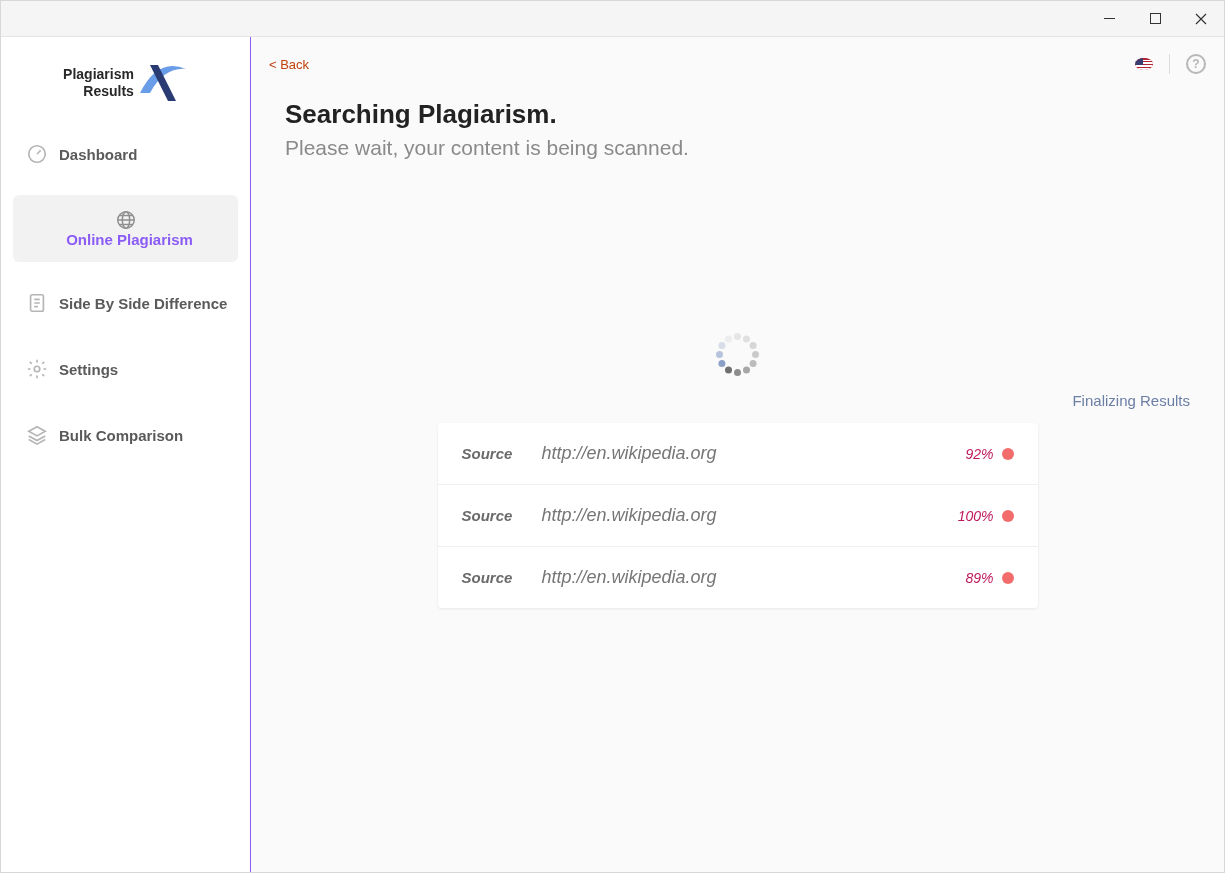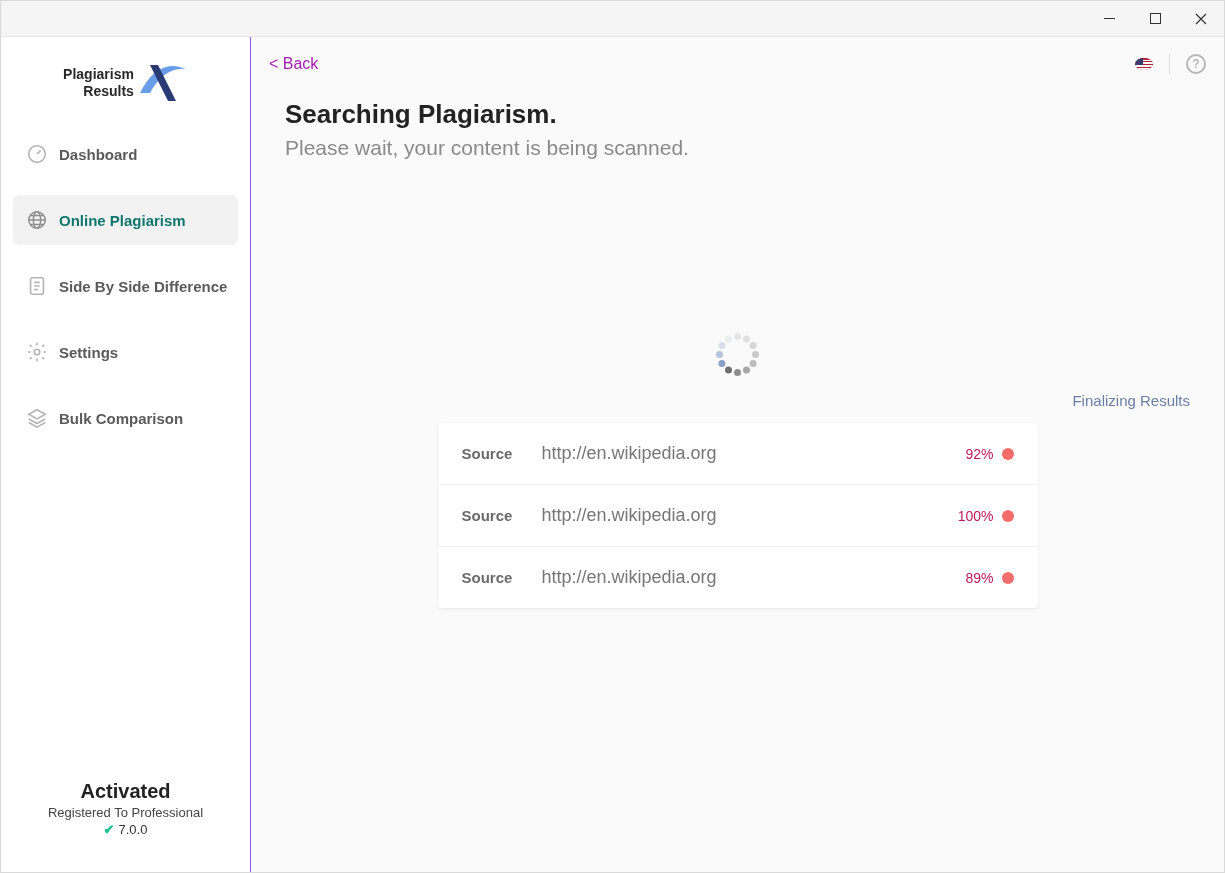--- a/index.html
+++ b/index.html
@@ -10,51 +10,51 @@
 
 .app { display: flex; height: calc(873px - 36px); }
 
 .sidebar { width: 250px; background: #fff; display: flex; flex-direction: column; border-right: 1px solid #8b5cf6; }
 .logo { padding: 26px 0 18px; display: flex; justify-content: center; align-items: center; }
 .logo-text { text-align: right; font-size: 14px; font-weight: 700; color: #282828; line-height: 1.2; margin-right: 4px;}
 .logo-mark { position: relative; width: 50px; height: 40px; }
 
 .nav { padding: 8px 12px; flex: 1; }
 .nav-item { display: flex; align-items: center; padding: 14px 10px; border-radius: 6px; margin-bottom: 16px; cursor: pointer; color: #5a5a5a; }
-.nav-item.active { background: #f2f2f2; color: #0f766e; }
+.nav-item.active { background: #f2f2f2; color: #8b5cf6; flex-direction: column; }
 .nav-item .ico { width: 28px; display: flex; justify-content: center; color: #b5b5b5; }
 .nav-item.active .ico { color: #8f8f8f; }
 .nav-item .label { font-size: 15px; font-weight: 600; margin-left: 8px; }
 
 .license { padding: 0 10px 36px; text-align: center; }
 .license .status { font-size: 20px; font-weight: 700; color: #222; }
 .license .reg { font-size: 13px; color: #444; margin-top: 2px; }
 .license .ver { font-size: 13px; color: #333; margin-top: 2px; display: inline-flex; align-items: center; gap: 4px; }
 .license .check { color: #1bbf89; font-weight: bold;}
 
 .main { flex: 1; background: #fafafa; display: flex; flex-direction: column; }
 .topbar { height: 54px; display: flex; align-items: center; padding: 0 18px; }
-.back { color: #a21caf; font-size: 16px; cursor: pointer; }
+.back { color: #c2410c; font-size: 13px; cursor: pointer; }
 .top-right { margin-left: auto; display: flex; align-items: center; gap: 16px; }
 .flag { width: 18px; height: 12px; background: linear-gradient(#b22234 0 0) 0 0/100% 20% repeat-y; border-radius:50%; overflow:hidden; position:relative;}
 .flag::before{content:"";position:absolute;inset:0;background:repeating-linear-gradient(#b22234 0 1.5px,#fff 1.5px 3px);}
 .flag::after{content:"";position:absolute;left:0;top:0;width:8px;height:7px;background:#3c3b6e;}
 .sep { width: 1px; height: 20px; background: #ddd; }
 .help { width: 20px; height: 20px; border: 2px solid #b7b7b7; border-radius: 50%; color: #b7b7b7; font-size: 12px; font-weight:700; display:flex; align-items:center; justify-content:center; cursor:pointer;}
 
 .content { padding: 8px 34px; flex:1;}
 .title { font-size: 26px; font-weight: 600; color: #222; }
 .subtitle { font-size: 21px; color: #8a8a8a; margin-top: 6px; }
 
 .spinner-wrap { margin-top: 170px; text-align: right; }
 .spinner { width: 48px; height: 48px; position: relative; margin: 0 auto; }
 .spinner span { position:absolute; width:7px; height:7px; border-radius:50%; left:50%; top:50%; margin:-3.5px; transform-origin: 0 0;}
 .status-text { margin-top: 14px; color: #6b7ea4; font-size: 15px; font-weight: 500;}
 
-.results { width: 600px; margin: 14px auto 0; background: #fff; border-radius: 4px; box-shadow: 0 1px 3px rgba(0,0,0,0.08); }
+.results { width: 600px; margin: 14px auto 0; background: #fff; border-radius: 4px; box-shadow: 0 1px 3px rgba(0,0,0,0.08); font-style: italic; }
 .row { display: flex; align-items: center; padding: 20px 24px; border-bottom: 1px solid #f0f0f0; }
 .row:last-child { border-bottom: none; }
 .row .src { width: 80px; font-weight: 600; color: #6a6a6a; font-size: 15px;}
 .row .url { flex:1; color: #767676; font-size: 18px; }
 .row .pct { color: #be185d; font-size: 14px; margin-right: 8px;}
 .row .dot { width: 12px; height: 12px; border-radius: 50%; background: #f36c6c; }
 </style>
 </head>
 <body>
 
@@ -134,28 +134,20 @@
           <svg width="22" height="22" viewBox="0 0 24 24" fill="none" stroke="currentColor" stroke-width="1.8">
               <path d="M12 3l9 5-9 5-9-5 9-5z"></path>
               <path d="M3 13l9 5 9-5"></path>
               <path d="M3 17l9 5 9-5"></path>
             </svg>
         </span>
         <span class="label">Bulk Comparison</span>
       </div>
     </nav>
 
-    <div class="license">
-      <div class="status">Activated</div>
-      <div class="reg">Registered To Professional</div>
-      <div class="ver">
-        <span class="check">✔</span>
-        <span>7.0.0</span>
-      </div>
-    </div>
   </aside>
 
   <main class="main">
     <div class="topbar">
       <span class="back">&lt;  Back</span>
       <div class="top-right">
         <span class="flag"></span>
         <span class="sep"></span>
         <span class="help">?</span>
       </div>

